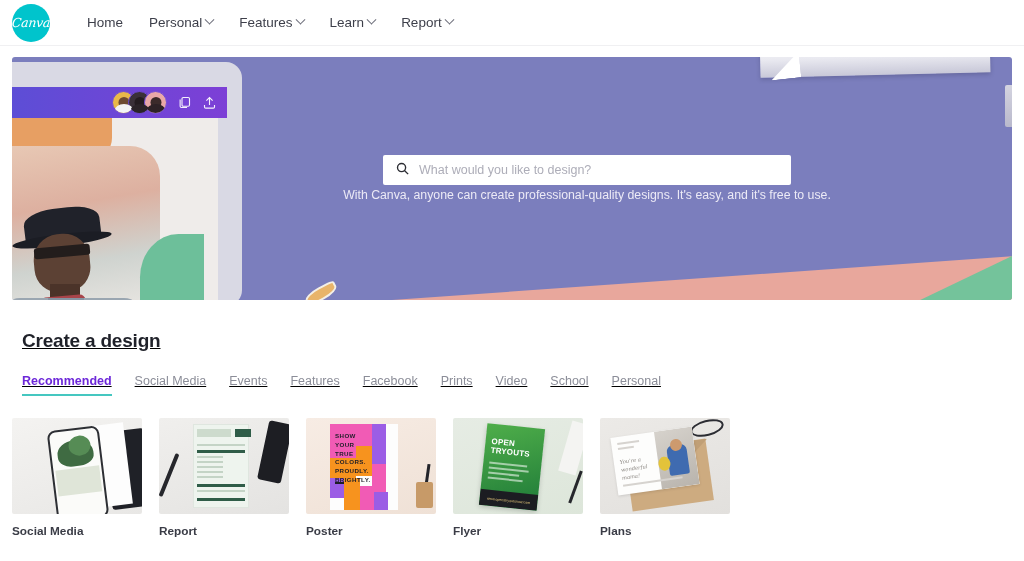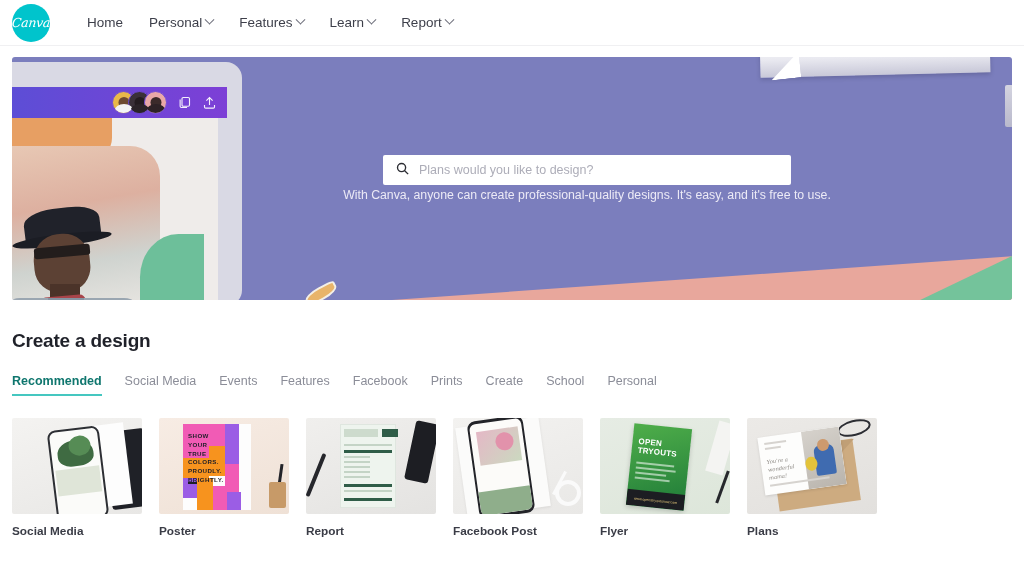--- a/index.html
+++ b/index.html
@@ -210,35 +210,35 @@
     width: 408px; height: 30px; background: #ffffff;
     border-radius: 2px; display: flex; align-items: center;
     padding: 0 12px; gap: 9px;
   }
   .search-ph { font-size: 12.5px; color: #adadb8; }
   .hero-sub {
     margin-top: 3px; font-size: 12.3px; color: #eceaf6;
   }
 
   
-  .section { padding: 30px 12px 0 12px; }
+  .section { padding: 30px 12px 0 22px; text-decoration: underline; }
   .section-title {
     font-size: 19px; font-weight: bold; color: #1f2129;
     letter-spacing: -0.2px;
   }
   .tabs {
     display: flex; align-items: flex-end; gap: 0;
     margin-top: 22px; border-bottom: 0;
   }
   .tab {
     font-size: 12.5px; color: #8b8d98;
     padding: 0 23px 8px 0; cursor: pointer; position: relative;
     white-space: nowrap;
   }
-  .tab.active { color: #0f766e; font-weight: bold; }
+  .tab.active { color: #6d28d9; font-weight: bold; }
   .tab.active::after {
     content: ""; position: absolute; left: 0; bottom: 0;
     width: calc(100% - 23px); height: 2.5px; background: #45c7c0;
   }
 
   
   .cards {
     display: flex; gap: 17px; padding: 22px 12px 0 12px;
   }
   .card { width: 130px; cursor: pointer; }
@@ -403,57 +403,78 @@
   </div>
 
   <div class="hero-center">
     <div class="searchbox">
       <span>
         <svg width="15" height="15" viewBox="0 0 24 24" fill="none" stroke="#2c2d33" stroke-width="2.2">
           <circle cx="10.5" cy="10.5" r="6.5"></circle>
             <path d="M15.5 15.5L21 21"></path>
         </svg>
       </span>
-      <span class="search-ph">Plans would you like to design?</span>
+      <span class="search-ph">What would you like to design?</span>
     </div>
     <div class="hero-sub">With Canva, anyone can create professional-quality designs. It's easy, and it's free to use.</div>
   </div>
 </div>
 
 <div class="section">
   <div class="section-title">Create a design</div>
 
   <div class="tabs">
     <div class="tab active">Recommended</div>
     <div class="tab">Social Media</div>
     <div class="tab">Events</div>
     <div class="tab">Features</div>
     <div class="tab">Facebook</div>
     <div class="tab">Prints</div>
-    <div class="tab">Create</div>
+    <div class="tab">Video</div>
     <div class="tab">School</div>
     <div class="tab">Personal</div>
   </div>
 </div>
 
 <div class="cards">
 
 
   <div class="card">
     <div class="thumb t2">
       <div class="book"></div>
       <div class="pad"></div>
       <div class="phone">
         <div class="scr"></div>
         <div class="plant"></div>
         <div class="plant2"></div>
         <div class="band"></div>
       </div>
     </div>
     <div class="card-label">Social Media</div>
+  </div>
+
+  <div class="card">
+    <div class="thumb t3">
+      <div class="dark"></div>
+      <div class="doc"></div>
+      <div class="hdr"></div>
+      <div class="tag"></div>
+      <div class="ln" style="top:26px;width:48px"></div>
+      <div class="ln thick" style="top:32px;width:48px"></div>
+      <div class="ln" style="top:38px;width:26px"></div>
+      <div class="ln" style="top:43px;width:26px"></div>
+      <div class="ln" style="top:48px;width:26px"></div>
+      <div class="ln" style="top:53px;width:26px"></div>
+      <div class="ln" style="top:58px;width:26px"></div>
+      <div class="ln thick" style="top:66px;width:48px"></div>
+      <div class="ln" style="top:72px;width:48px"></div>
+      <div class="ln thick" style="top:80px;width:48px"></div>
+      <div class="pen"></div>
+    </div>
+    <div class="card-label">Report</div>
   </div>
 
   <div class="card">
     <div class="thumb t4">
       <div class="brush"></div>
       <div class="cup"></div>
       <div class="poster">
         <div class="blk" style="left:0;top:0;width:26px;height:34px;background:#f15bb5"></div>
         <div class="blk" style="left:26px;top:0;width:16px;height:22px;background:#f15bb5"></div>
         <div class="blk" style="left:42px;top:0;width:14px;height:40px;background:#9b5de5"></div>
@@ -469,56 +490,20 @@
 TRUE
 COLORS.
 PROUDLY.
 BRIGHTLY.</div>
         <div class="dash"></div>
       </div>
     </div>
     <div class="card-label">Poster</div>
   </div>
 
-  <div class="card">
-    <div class="thumb t3">
-      <div class="dark"></div>
-      <div class="doc"></div>
-      <div class="hdr"></div>
-      <div class="tag"></div>
-      <div class="ln" style="top:26px;width:48px"></div>
-      <div class="ln thick" style="top:32px;width:48px"></div>
-      <div class="ln" style="top:38px;width:26px"></div>
-      <div class="ln" style="top:43px;width:26px"></div>
-      <div class="ln" style="top:48px;width:26px"></div>
-      <div class="ln" style="top:53px;width:26px"></div>
-      <div class="ln" style="top:58px;width:26px"></div>
-      <div class="ln thick" style="top:66px;width:48px"></div>
-      <div class="ln" style="top:72px;width:48px"></div>
-      <div class="ln thick" style="top:80px;width:48px"></div>
-      <div class="pen"></div>
-    </div>
-    <div class="card-label">Report</div>
-  </div>
-
-  <div class="card">
-    <div class="thumb t5">
-      <div class="note"></div>
-      <div class="cord"></div>
-      <div class="buds"></div>
-      <div class="phone">
-        <div class="scr">
-          <div class="fl"></div>
-          <div class="fl2"></div>
-          <div class="grn"></div>
-        </div>
-      </div>
-    </div>
-    <div class="card-label">Facebook Post</div>
-  </div>
 
   <div class="card">
     <div class="thumb t6">
       <div class="rule"></div>
       <div class="pen"></div>
       <div class="flyer">
         <div class="ft" style="white-space:pre-line">OPEN
 TRYOUTS</div>
         <div class="fs">
           <div class="fl-ln" style="width:86%"></div>

